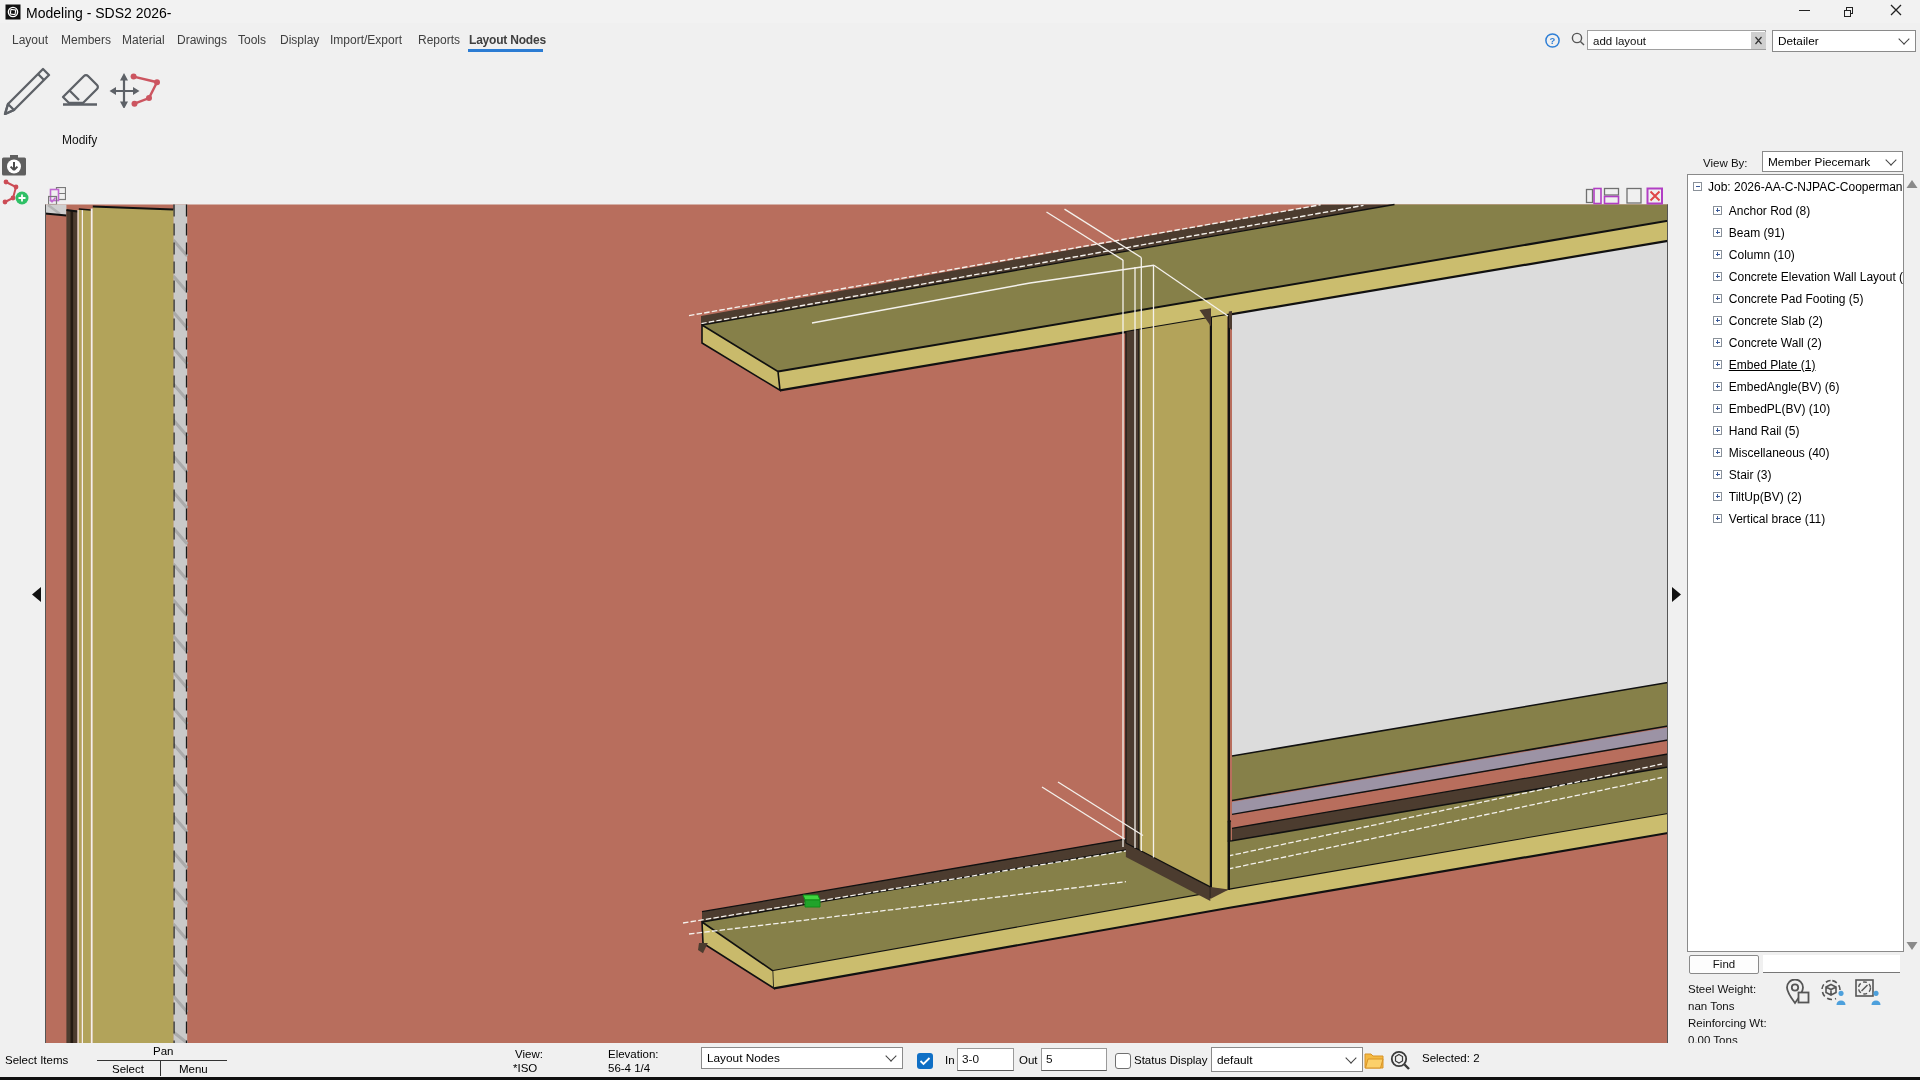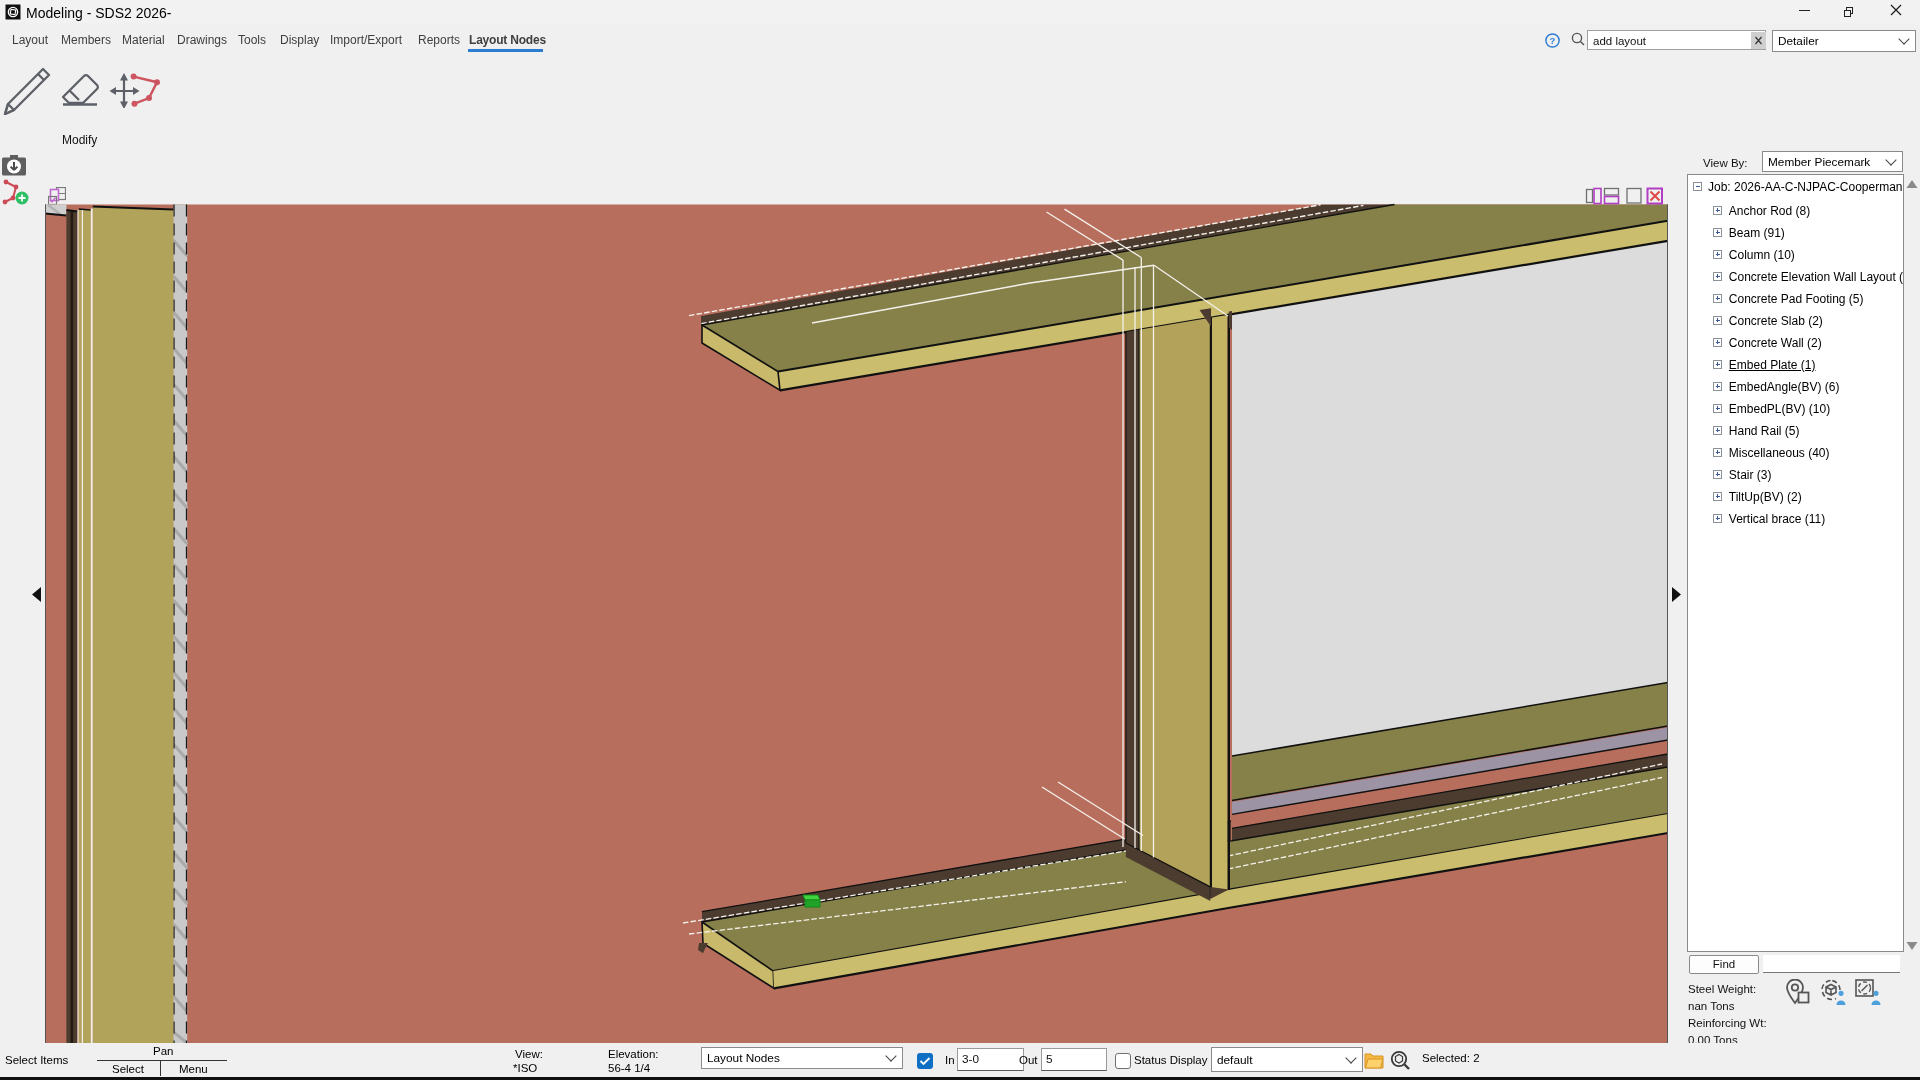--- a/index.html
+++ b/index.html
@@ -333,21 +333,21 @@
 <div class="combo" style="left:701px;top:1047px;width:202px;height:22px;">
       <span class="cv">Layout Nodes</span>
       <span class="chev"></span>
     </div>
 <div class="abs" style="left:917px;top:1052.5px;width:16px;height:16px;background:#0f6fc5;border-radius:3px;">
   <svg width="16" height="16" viewBox="0 0 16 16">
         <path d="M3.5 8 L6.5 11 L12.5 5" stroke="#fff" stroke-width="1.8" fill="none"></path>
       </svg>
 </div>
 <div class="abs sbtext" style="left:945px;top:1054px;">In</div>
-<div class="input" style="left:957px;top:1048px;width:67px;height:23px;">
+<div class="input" style="left:957px;top:1048px;width:57px;height:23px;">
       <span class="iv">3-0</span>
     </div>
 <div class="abs sbtext" style="left:1019px;top:1054px;">Out</div>
 <div class="input" style="left:1041px;top:1048px;width:66px;height:23px;">
       <span class="iv">5</span>
     </div>
 <div class="abs" style="left:1115px;top:1052.5px;width:16px;height:16px;background:#fff;border:1px solid #707070;border-radius:3px;"></div>
 <div class="abs sbtext" style="left:1134px;top:1054px;">Status Display</div>
 <div class="combo" style="left:1211px;top:1047px;width:152px;height:25px;">
       <span class="cv">default</span>

